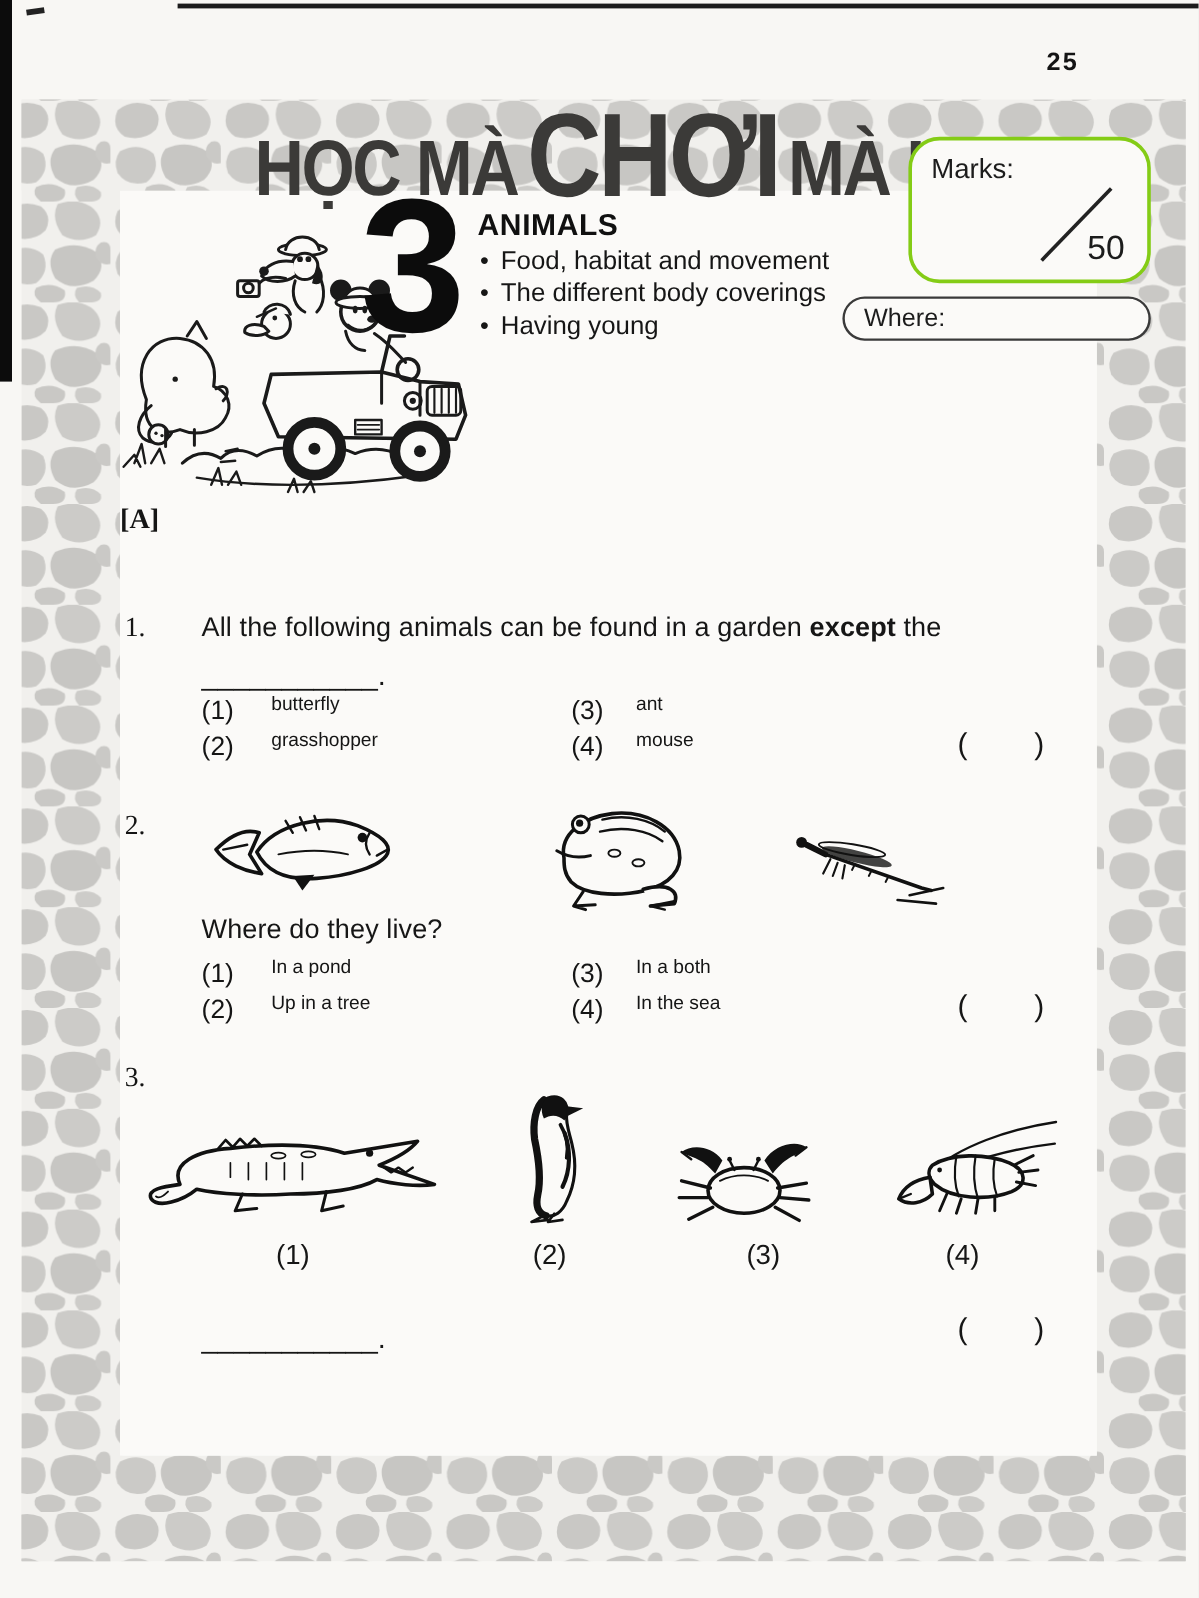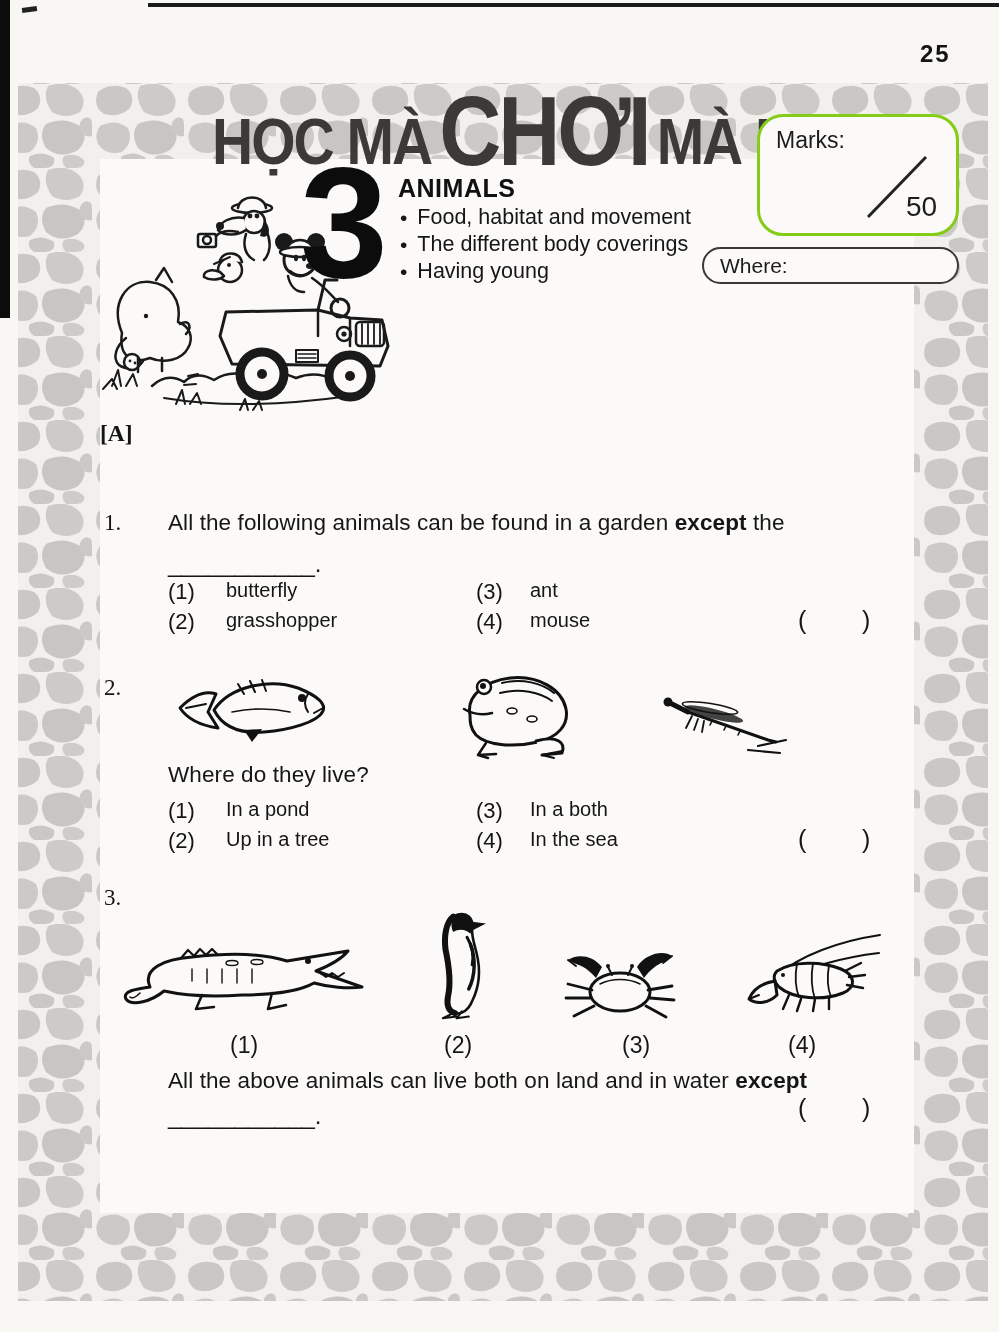--- a/index.html
+++ b/index.html
@@ -14,21 +14,21 @@
   
   .edge-strip { left:0; top:0; width:10px; height:318px; background:#0c0c0c; }
   .edge-topline { left:148px; top:3px; width:851px; height:4px; background:#1b1b1b; }
   .edge-tick { left:22px; top:7px; width:15px; height:5px; background:#222; transform:rotate(-8deg); }
 
   
   .content-area { left:100px; top:159px; width:814px; height:1054px; background:#fbfaf8; z-index:1; }
 
   .z2 { z-index:2; } .z5 { z-index:5; } .z6 { z-index:6; }
 
-  .page-number { left:872px; top:40px; font-size:24px; font-weight:bold; letter-spacing:2px; color:#141414;margin-left:48px; }
+  .page-number { left:872px; top:40px; font-size:21px; font-weight:bold; letter-spacing:2px; color:#141414; }
 
   .series-title {
     left:212px; top:90px; display:flex; align-items:flex-end; gap:8px;
     color:#3b3a38; font-weight:900; letter-spacing:-2px;
     transform:scaleY(1.15); transform-origin:top left; white-space:nowrap;
   }
   .series-title .small { font-size:57px; line-height:0.92; }
   .series-title .big   { font-size:86px; line-height:0.82; letter-spacing:-3px; }
 
   .marks-box {
@@ -52,21 +52,21 @@
   .section-label { left:100px; top:420px; font-size:23.5px; font-weight:bold; font-family:"Liberation Serif", serif; }
   .section-instruction {
     left:167px; top:420px; width:733px; font-size:23.5px; line-height:31px;
     font-weight:bold; font-family:"Liberation Serif", serif; word-spacing:2px;
   }
 
   .q-number { font-size:23px; font-family:"Liberation Serif", serif; color:#141414; }
   .q-text { font-size:22.5px; color:#161616; letter-spacing:0.1px; }
   .q-text b { font-weight:bold; }
   .blank { font-size:24px; letter-spacing:0; color:#161616; }
-  .opt-num { font-size:22px; } .opt-label { font-size:20px; }
+  .opt-num { font-size:22px; } .opt-label { font-size:16px; }
   .bracket { font-size:25px; white-space:pre; color:#161616; }
   .img-label { font-size:23px; color:#161616; }
 
   svg { display:block; }
 </style>
 </head>
 <body>
 
 <div id="page">
 
@@ -307,19 +307,16 @@
     <path d="M30,56 C18,58 8,64 4,74 C12,80 24,78 32,70 Z" fill="#fbfaf8"></path>
     <path d="M4,74 L14,70" stroke-width="2"></path>
     <circle cx="38" cy="50" r="2" fill="#111" stroke="none"></circle>
     <path d="M44,70 L38,84 M56,74 L52,86 M70,74 L68,86 M84,72 L84,84" stroke-width="2.4"></path>
     <path d="M100,46 L116,38 M104,52 L120,50 M102,60 L118,63" stroke-width="2.4"></path>
   </svg>
   <span class="abs img-label z2" style="left:230px;top:1032px">(1)</span>
   <span class="abs img-label z2" style="left:444px;top:1032px">(2)</span>
   <span class="abs img-label z2" style="left:622px;top:1032px">(3)</span>
   <span class="abs img-label z2" style="left:788px;top:1032px">(4)</span>
-  <div class="abs q-text z2" style="left:168px;top:1068px;width:740px">
-    <span>All the above animals can live both on land and in water </span><b>except</b>
-  </div>
   <span class="abs bracket z2" style="left:798px;top:1094px">(        )</span>
   <div class="abs blank z2" style="left:168px;top:1102px">___________.</div>
 
 </div>
 
 </body></html>

